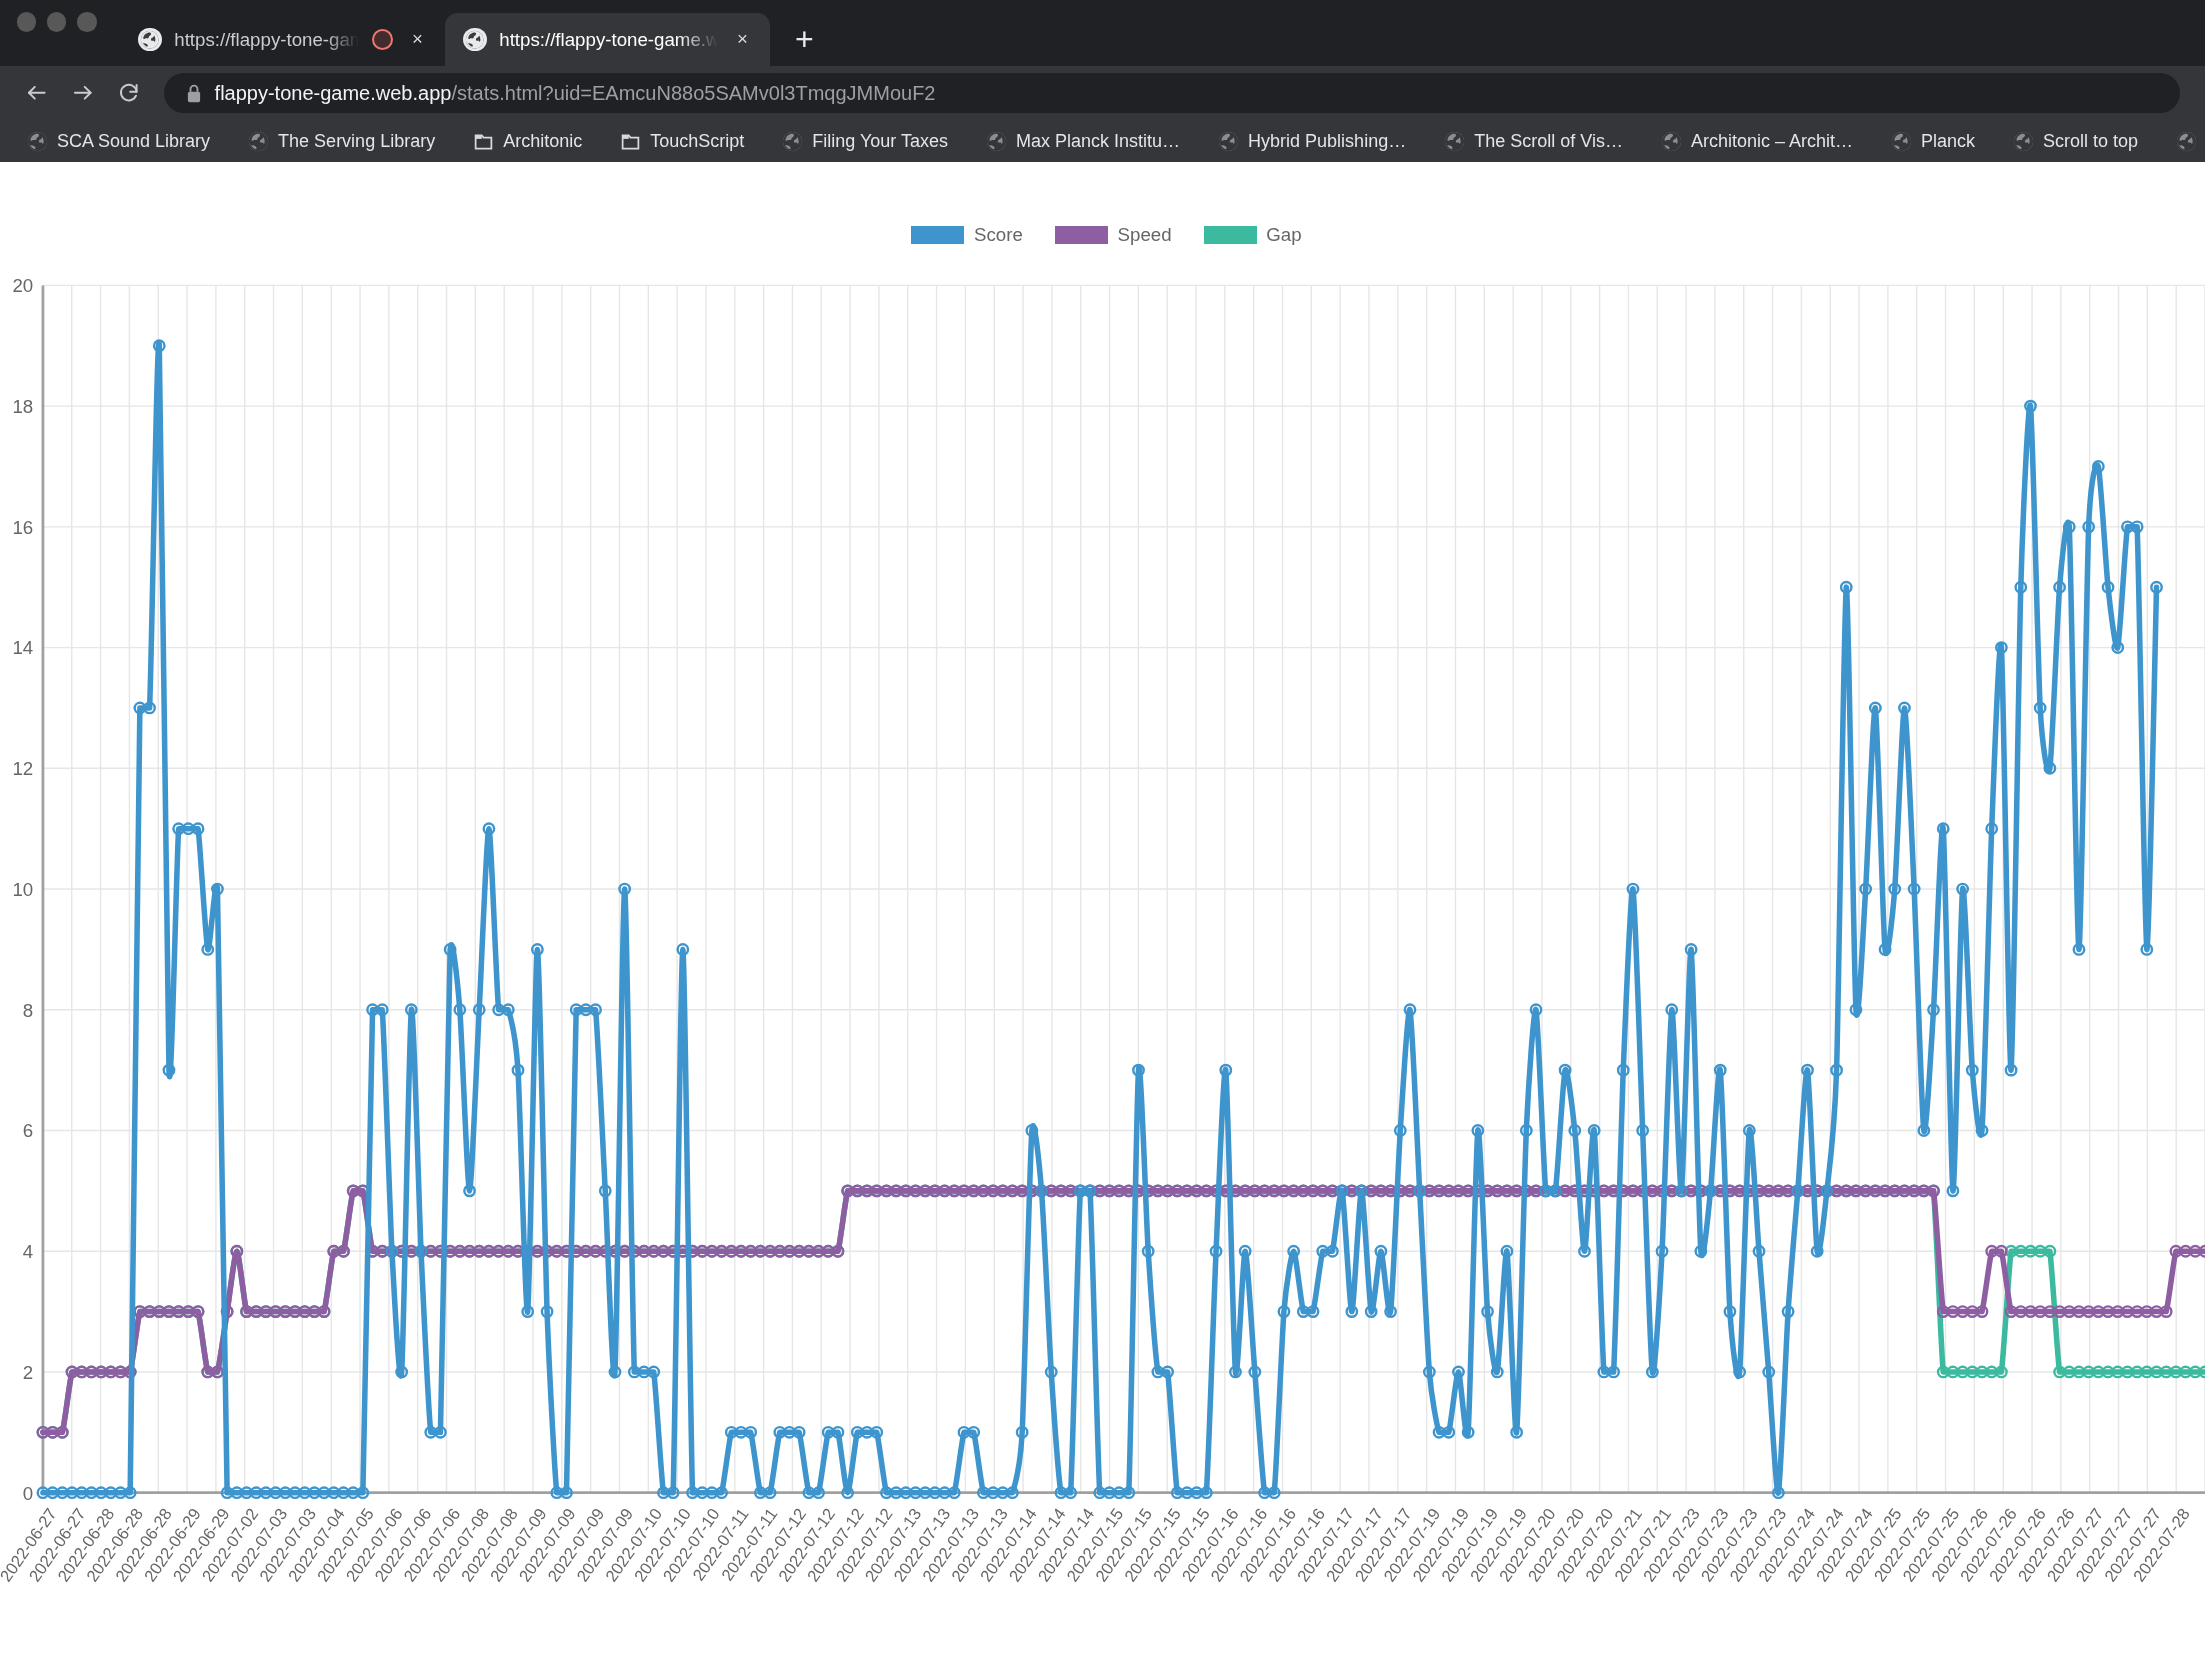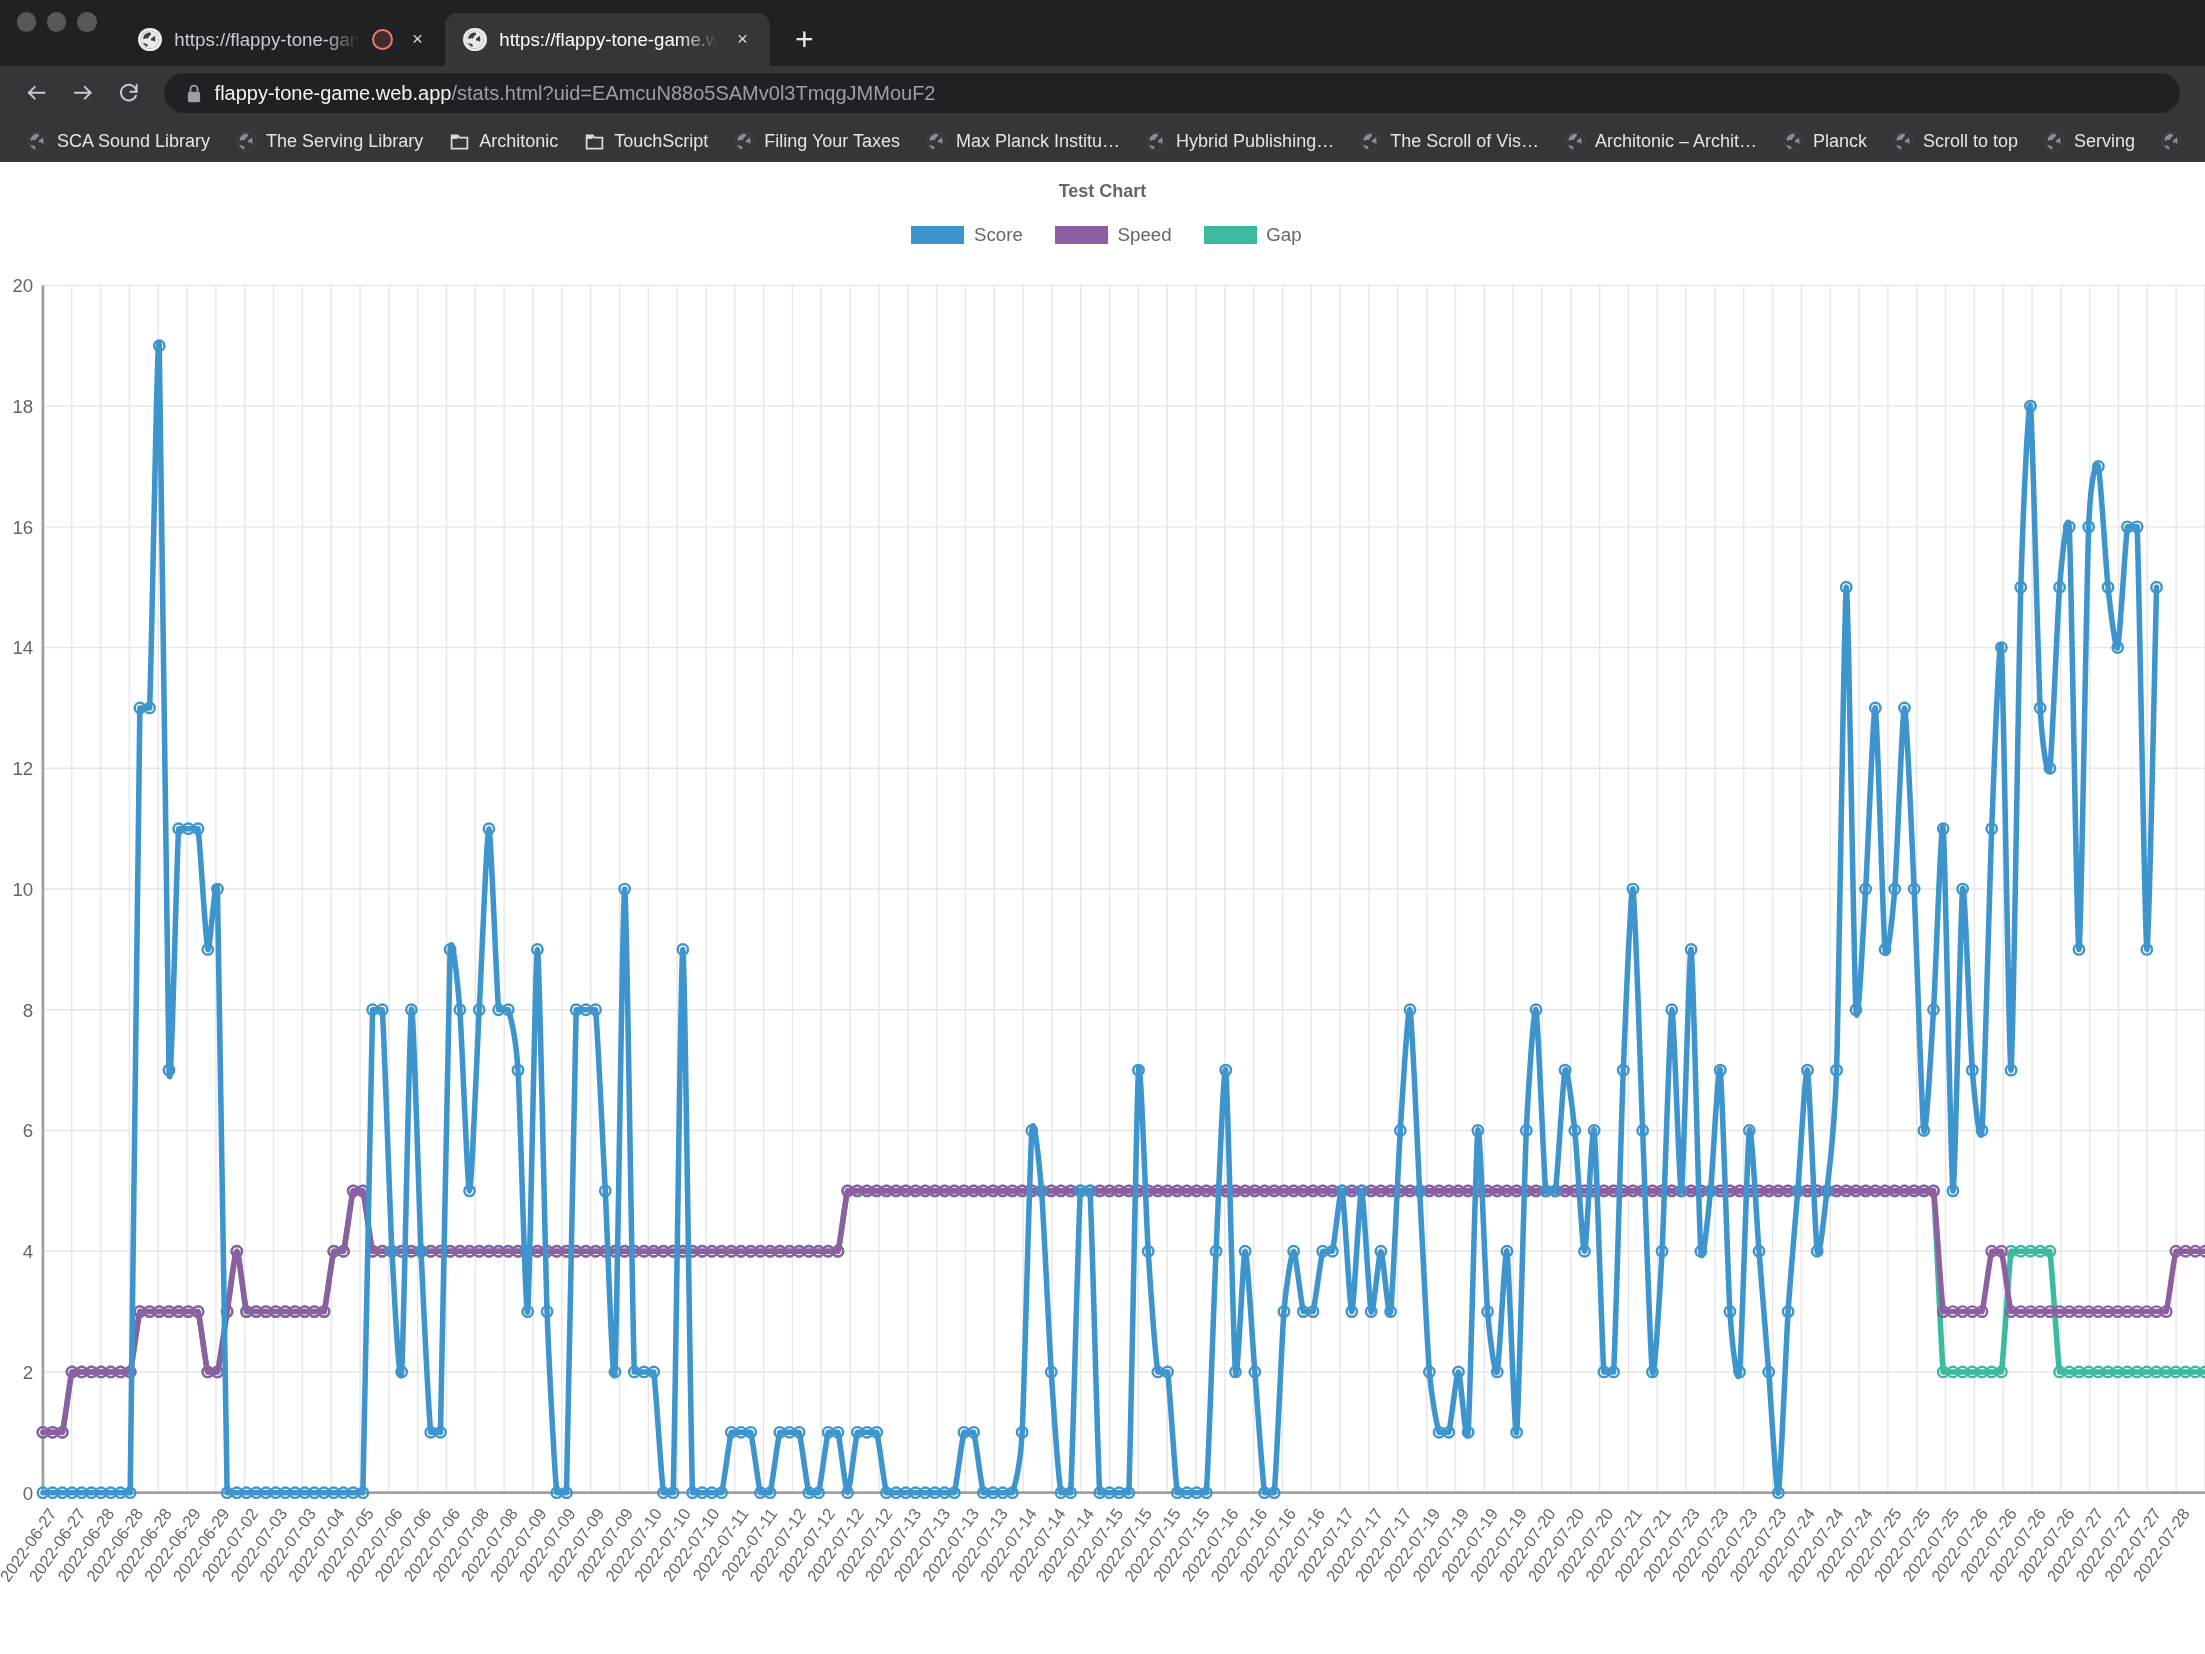--- a/index.html
+++ b/index.html
@@ -100,21 +100,21 @@
   .lock-icon { width: 18px; height: 21px; flex: 0 0 18px; color: #9aa0a6; }
   .lock-icon svg { width: 18px; height: 21px; display: block; }
   .url-text { white-space: nowrap; color: #9aa0a6; }
   .url-host { color: #f1f3f4; }
 
   .bookmarks {
     height: 42px;
     background: #35363a;
     display: flex; align-items: center;
     padding-left: 14px;
-    gap: 0;
+    gap: 12px;
     overflow: hidden;
   }
   .bm {
     display: flex; align-items: center;
     gap: 9px;
     padding: 0 13px;
     height: 33px;
     font-size: 18px;
     color: #e3e5e8;
     white-space: nowrap;
@@ -343,21 +343,20 @@
           <svg viewBox="0 0 24 24" aria-hidden="true">
             <circle cx="12" cy="12" r="11" fill="#8a8d91"></circle>
             <path d="M12 1a11 11 0 1 0 0 22 11 11 0 0 0 0-22zm0 2.2c1.3 0 2.1 1.2 1.6 2.4-.4 1-1.6 1.3-2.3 2.2-.6.8-.3 1.9-1.2 2.4-1 .5-2.1-.2-3.1 0-.9.2-1.5 1.3-2.4 1-.6-.2-.6-1-.5-1.6C4.7 6.2 8 3.2 12 3.2zm5.6 3.6c.9 1.4 1.4 3 1.4 4.8 0 1.2-.2 2.3-.6 3.3-.6-.4-.7-1.3-1.4-1.6-.9-.3-1.9.3-2.7-.1-.8-.4-.9-1.6-.5-2.4.5-1.1 1.9-1.2 2.7-2 .5-.5.7-1.3 1.1-2zM7.4 20.2c-1.6-.9-2.9-2.3-3.6-4 .8-.3 1.7.2 2.5.5.9.3 1.9.4 2.6 1 .7.6.9 1.6.8 2.5-.6.3-1.5.4-2.3 0z" fill="#35363a"></path>
           </svg>
         </span>
       </div>
     </div>
 </div>
 
 <div id="page">
-  <div class="chart-title">Test Chart</div>
 
   <div class="chart-legend" id="chart-legend">
       <div class="legend-item">
         <span class="legend-swatch" style="background: rgb(62, 149, 205);"></span>
         <span class="legend-label">Score</span>
       </div>
       <div class="legend-item">
         <span class="legend-swatch" style="background: rgb(142, 94, 162);"></span>
         <span class="legend-label">Speed</span>
       </div>

